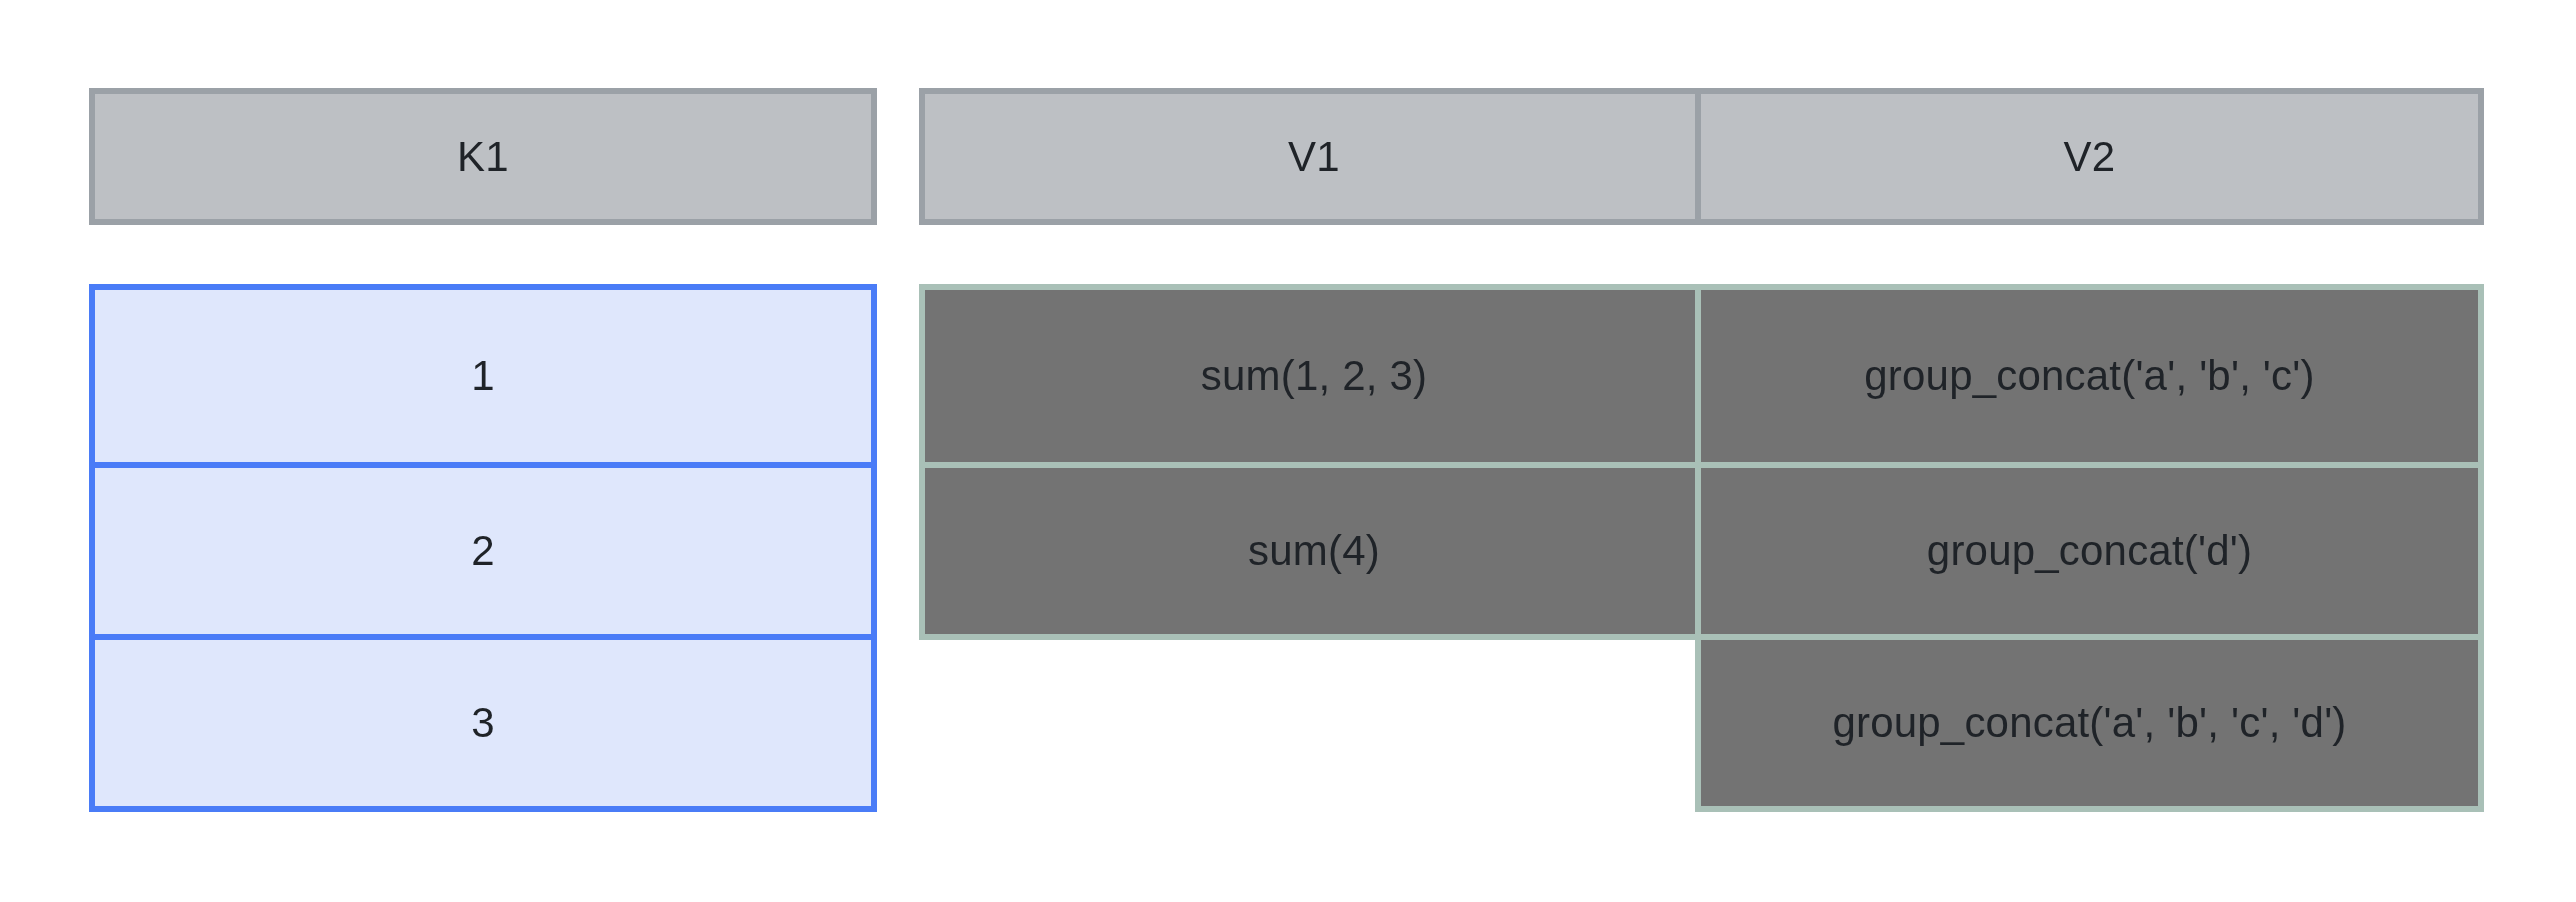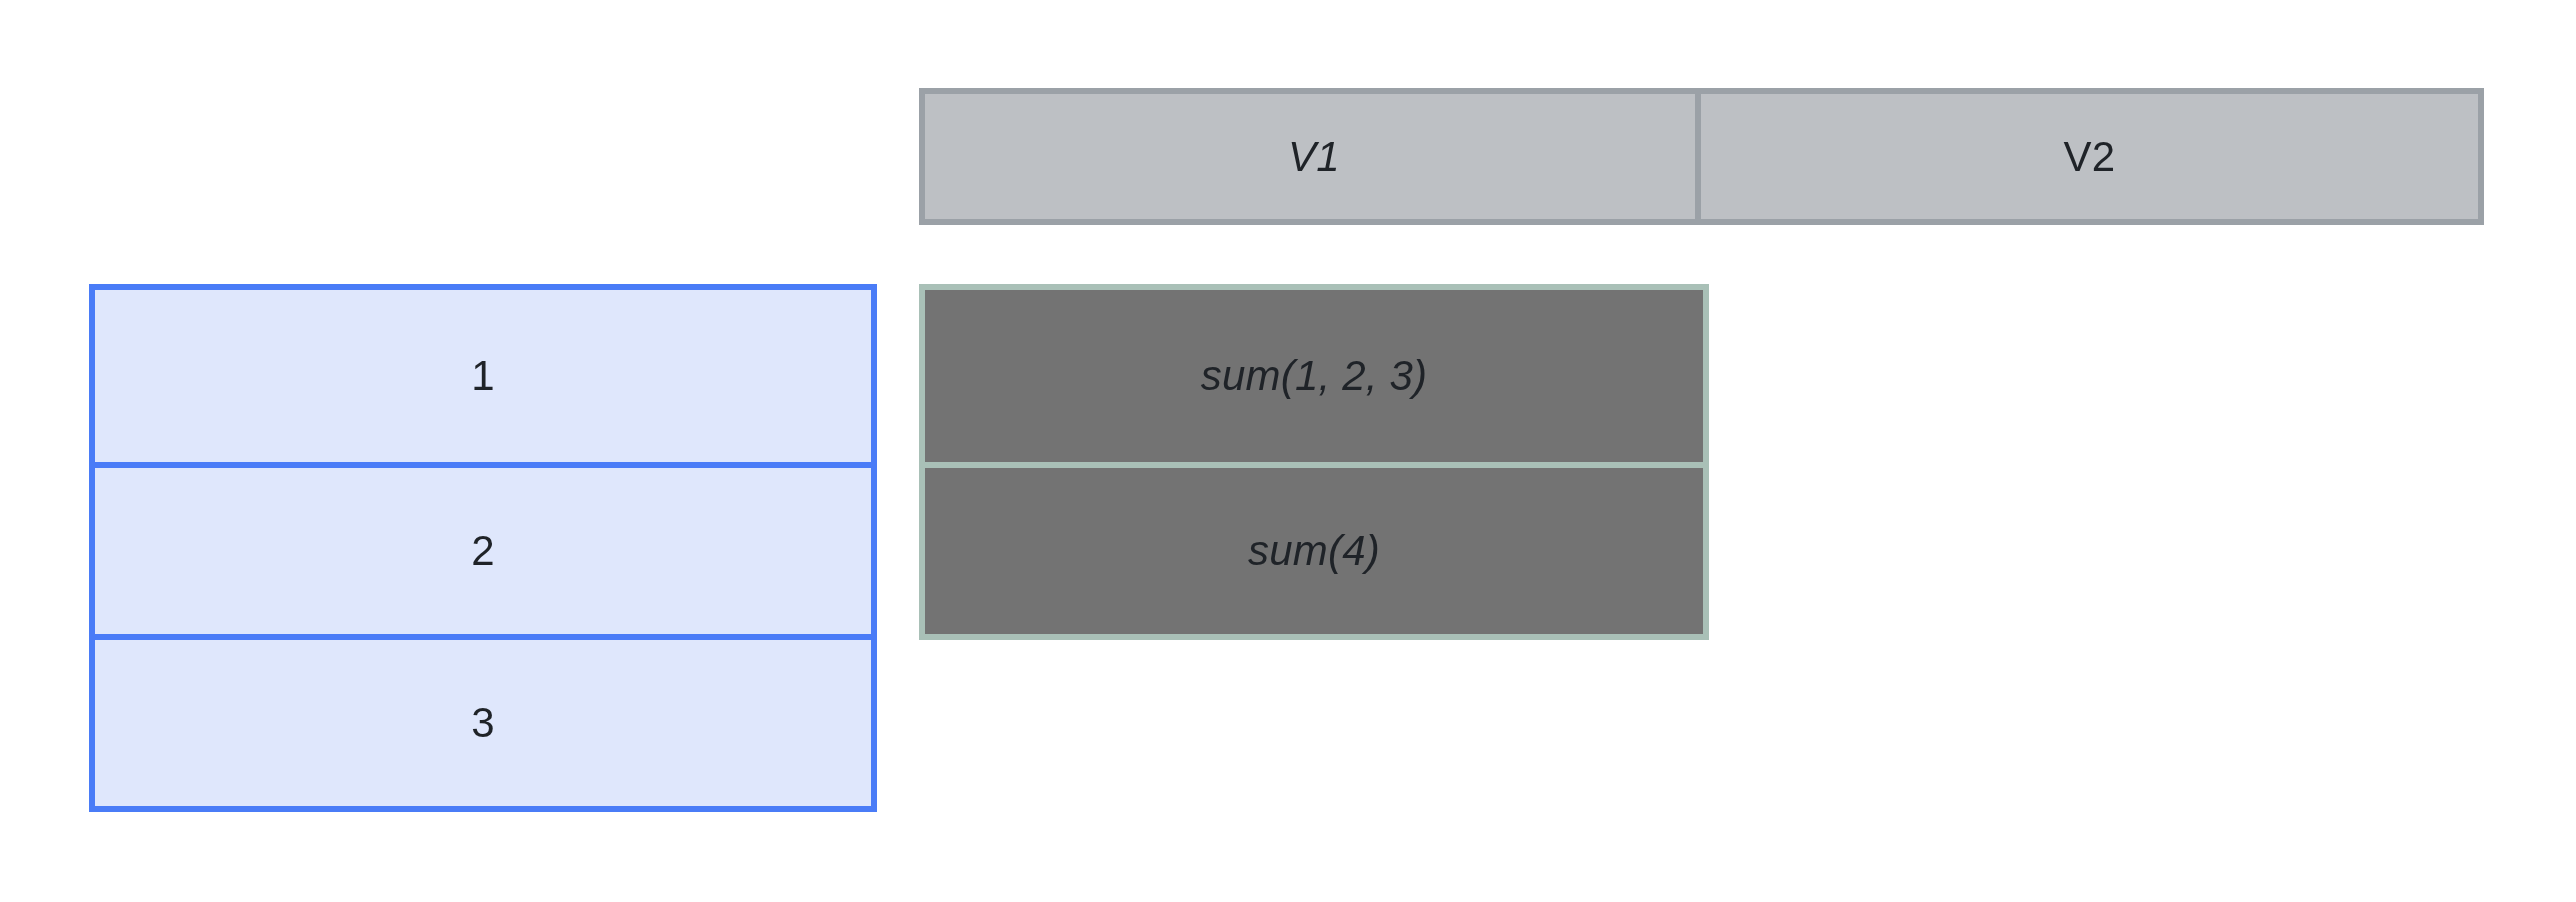--- a/index.html
+++ b/index.html
@@ -16,21 +16,21 @@
   }
 
   #canvas {
     position: relative;
     width: 2576px;
     height: 903px;
     background: #ffffff;
   }
 
   .col-k1 { left: 89px;   width: 776px; }
-  .col-v1 { left: 919px;  width: 778px; font-style: italic; }
+  .col-v1 { left: 919px;  width: 778px; }
   .col-v2 { left: 1695px; width: 777px; }
 
   
   .header-cell {
     position: absolute;
     top: 88px;
     height: 125px;
     box-sizing: content-box;
     background: #bdc0c4;
     border: 6.4px solid #9ba1a7;
@@ -76,20 +76,23 @@
     color: #1f2328;
     white-space: nowrap;
     letter-spacing: 0.2px;
   }
 </style>
 </head>
 <body>
 
 <div id="canvas">
 
+  <div class="header-cell col-k1">
+    <span class="cell-text">K1</span>
+  </div>
 
   <div class="header-cell col-v1">
     <span class="cell-text">V1</span>
   </div>
 
   <div class="header-cell col-v2">
     <span class="cell-text">V2</span>
   </div>
 
   <div class="body-group blue col-k1">
@@ -112,15 +115,29 @@
     <div class="body-row">
       <span class="cell-text">sum(1, 2, 3)</span>
     </div>
 
     <div class="body-row">
       <span class="cell-text">sum(4)</span>
     </div>
 
   </div>
 
+  <div class="body-group green col-v2">
+
+    <div class="body-row">
+      <span class="cell-text">group_concat('a', 'b', 'c')</span>
+    </div>
+
+    <div class="body-row">
+      <span class="cell-text">group_concat('d')</span>
+    </div>
+
+    <div class="body-row">
+      <span class="cell-text">group_concat('a', 'b', 'c', 'd')</span>
+    </div>
+  </div>
 
 </div>
 
 
 </body></html>

